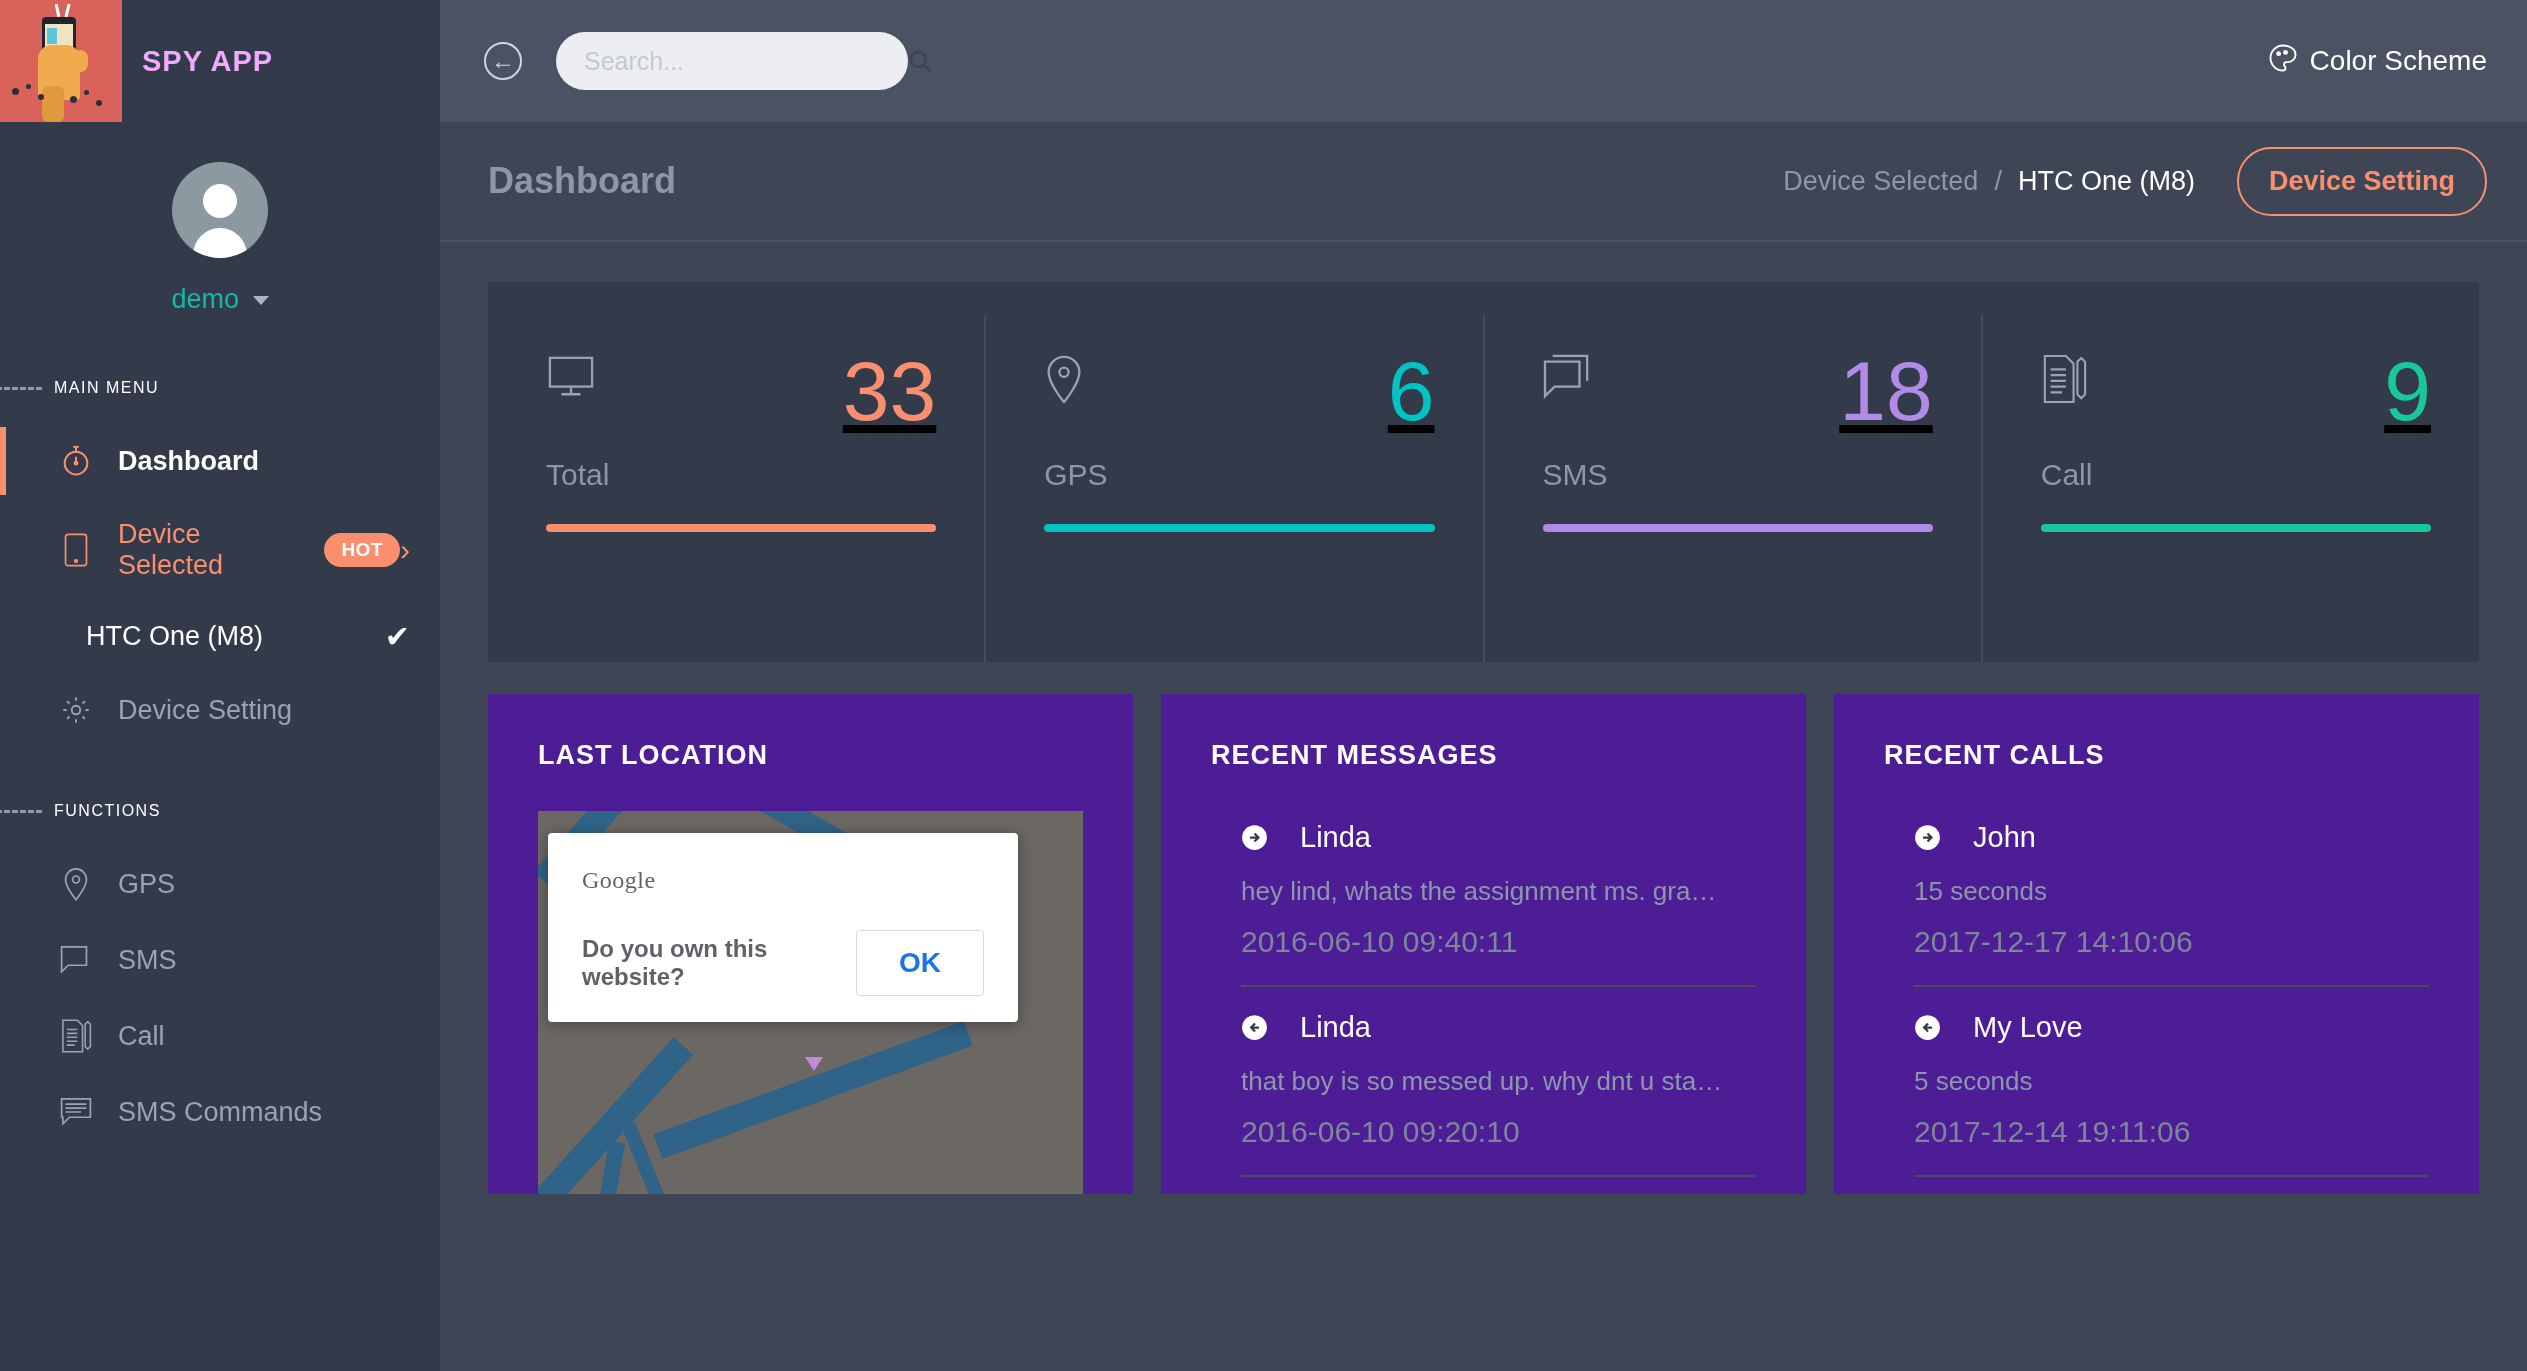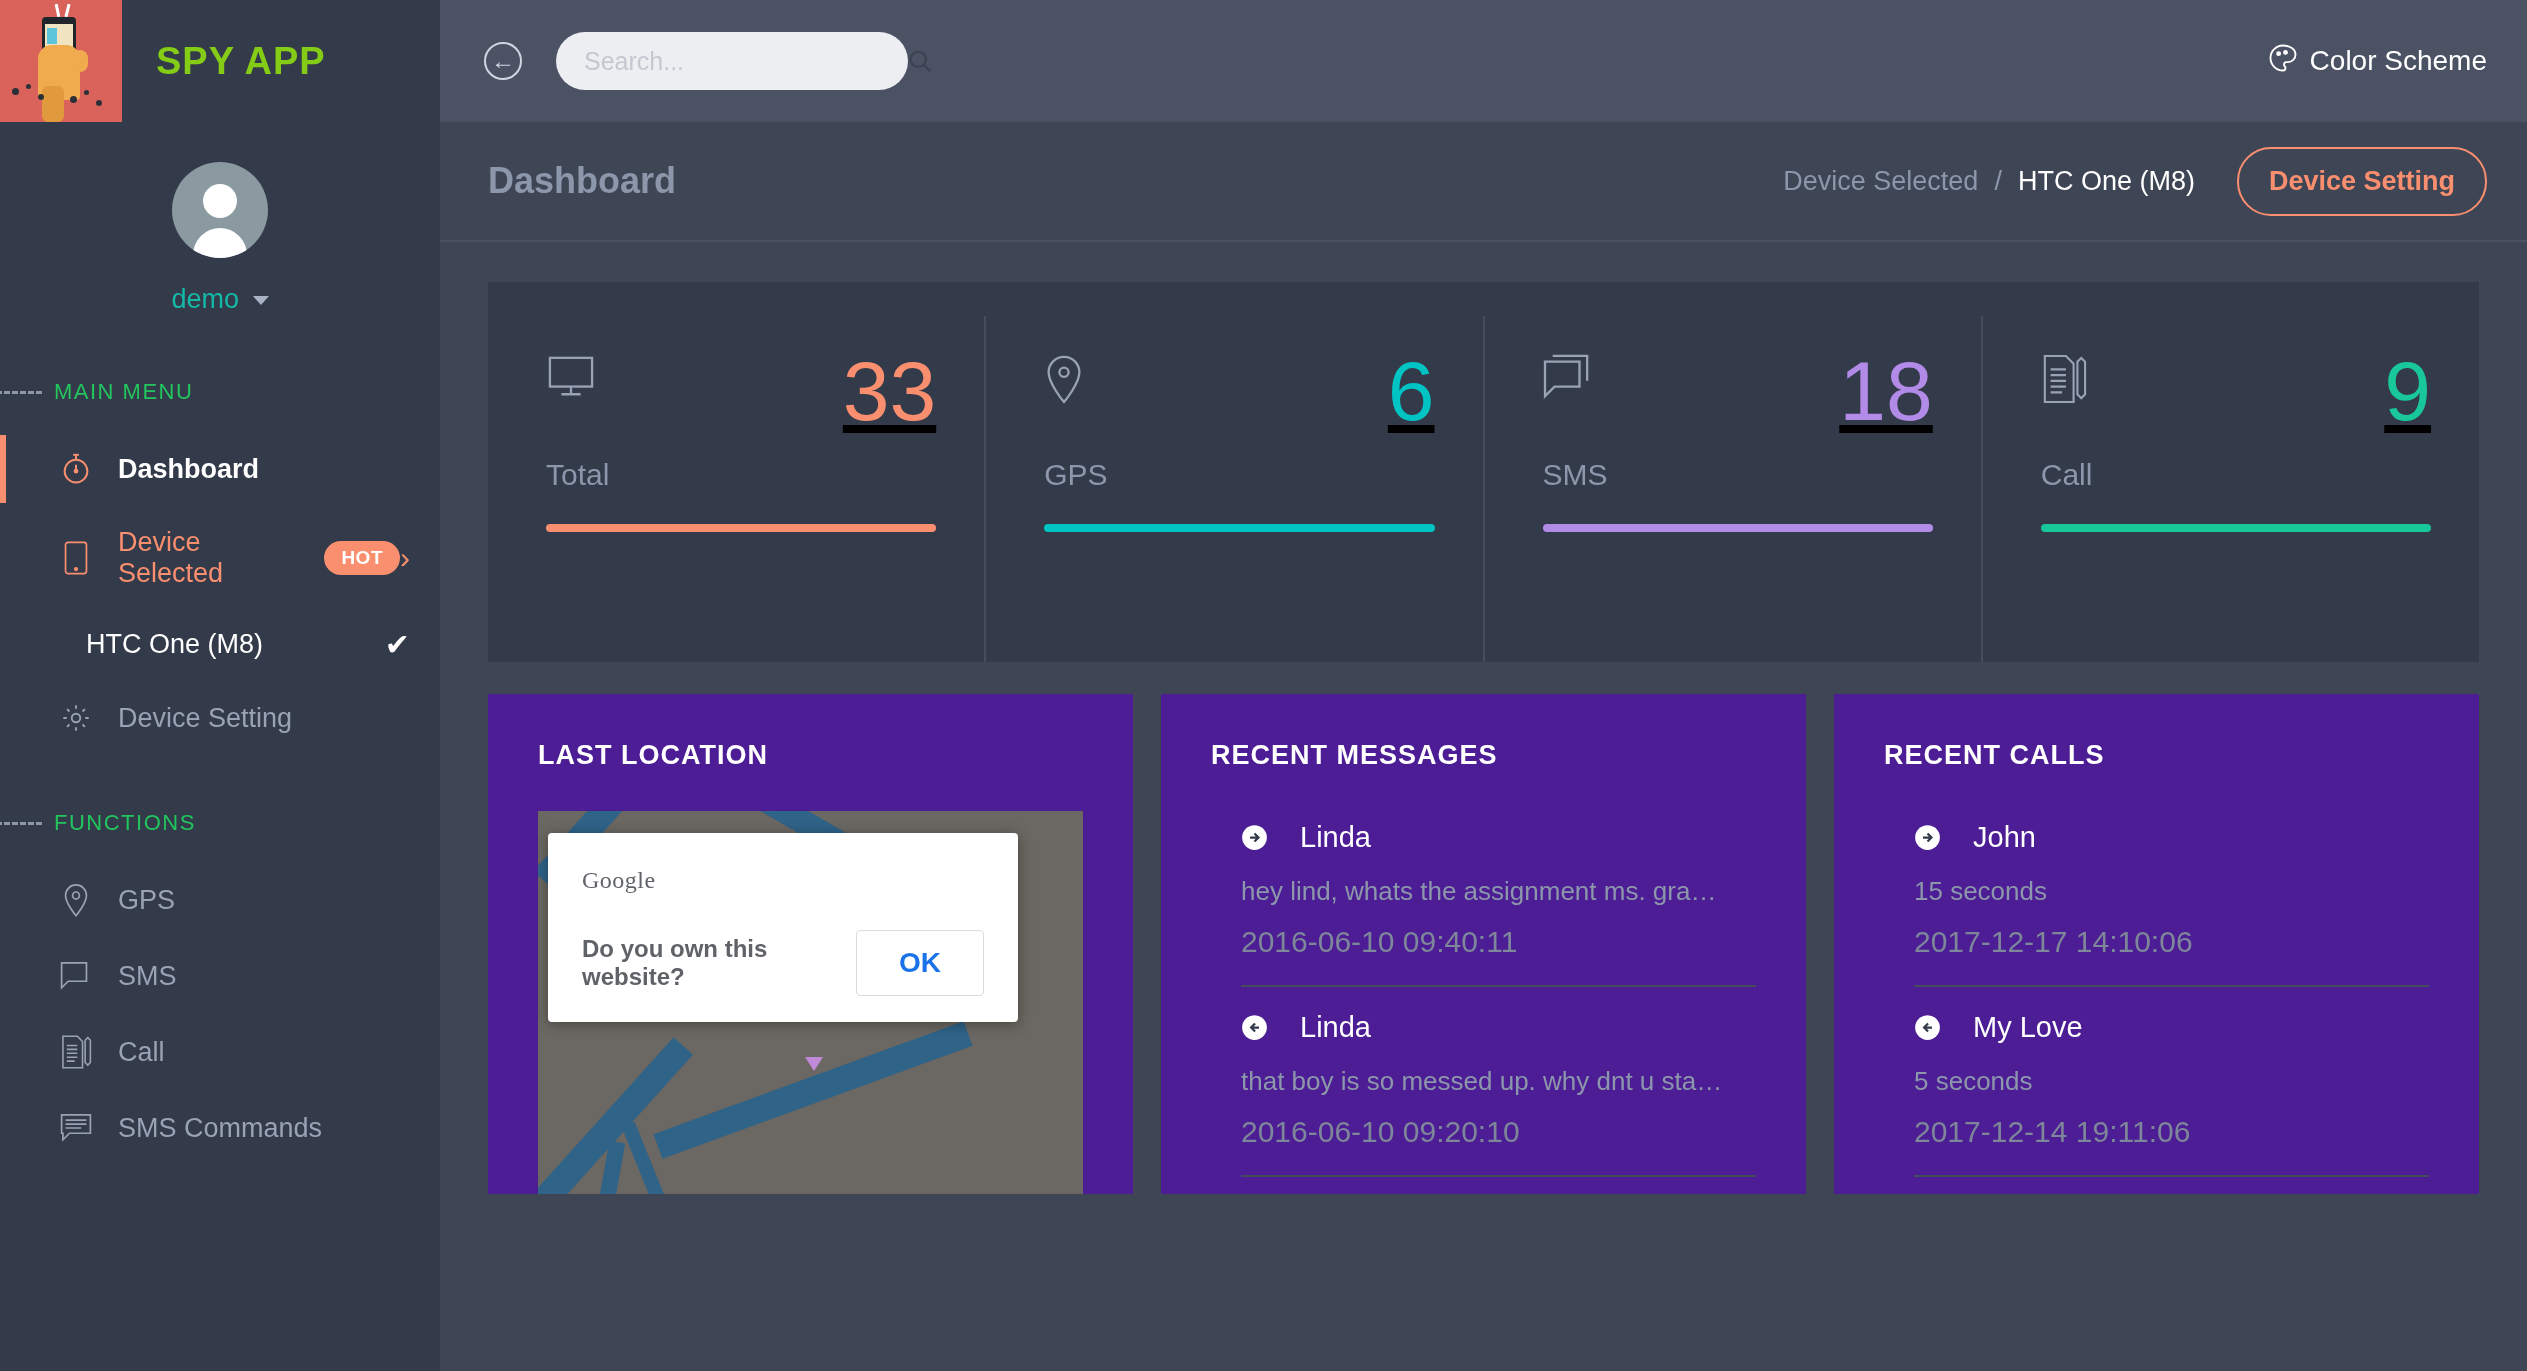--- a/index.html
+++ b/index.html
@@ -61,22 +61,22 @@
     position:absolute; left:56px; top:4px; width:3px; height:13px;
     background:#ffffff; transform:rotate(-12deg);
   }
   .logo-antenna2{
     position:absolute; left:66px; top:4px; width:3px; height:13px;
     background:#ffffff; transform:rotate(14deg);
   }
   .logo-dots{ position:absolute; left:8px; top:82px; width:104px; height:36px; }
   .logo-dots i{ position:absolute; background:#2b2f38; border-radius:50%; }
   .brand-title {
-    color: #84cc16; font-size: 38px; font-weight: bold;
-    letter-spacing: 1px; padding-left: 34px; white-space: nowrap;
+    color: #f0abfc; font-size: 29px; font-weight: bold;
+    letter-spacing: 1px; padding-left: 20px; white-space: nowrap;
   }
 
   .profile { padding: 40px 0 10px 0; text-align: center; }
   .avatar {
     width: 96px; height: 96px; border-radius: 50%;
     background: #8a9aa0; margin: 0 auto;
     display: flex; align-items: flex-end; justify-content: center;
     position: relative; overflow: hidden;
   }
   .avatar .head {
@@ -90,21 +90,21 @@
   .profile-name {
     margin-top: 26px; color: #14b8a6; font-size: 27px;
   }
   .caret-down {
     display: inline-block; width: 0; height: 0; margin-left: 6px;
     border-left: 8px solid transparent; border-right: 8px solid transparent;
     border-top: 9px solid #a9b3c6; vertical-align: 3px;
   }
 
   .menu-heading {
-    color: #22c55e; font-size: 22px; letter-spacing: 1.5px;
+    color: #ffffff; font-size: 16px; letter-spacing: 1.5px;
     padding: 54px 0 26px 0; display: flex; align-items: center; text-align: right;
   }
   .menu-heading .dashes {
     display: inline-block; width: 46px; border-top: 3px dashed #8d97ab;
     margin-right: 12px; margin-left: -4px;
   }
 
   .nav-item {
     display: flex; align-items: center;
     padding: 20px 30px 20px 58px;

